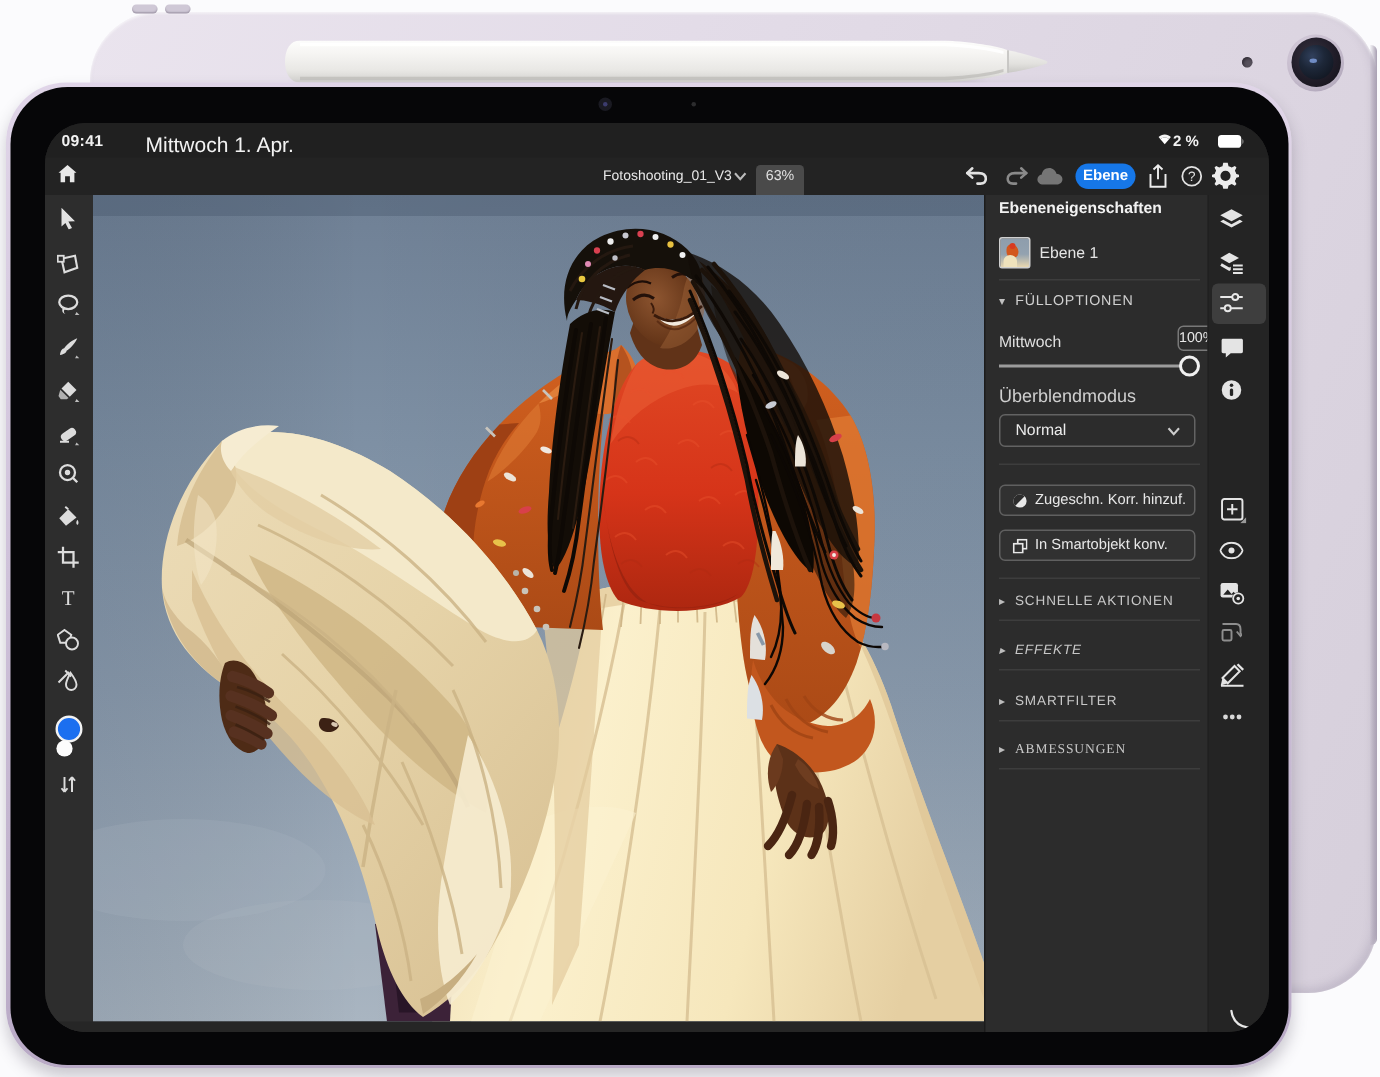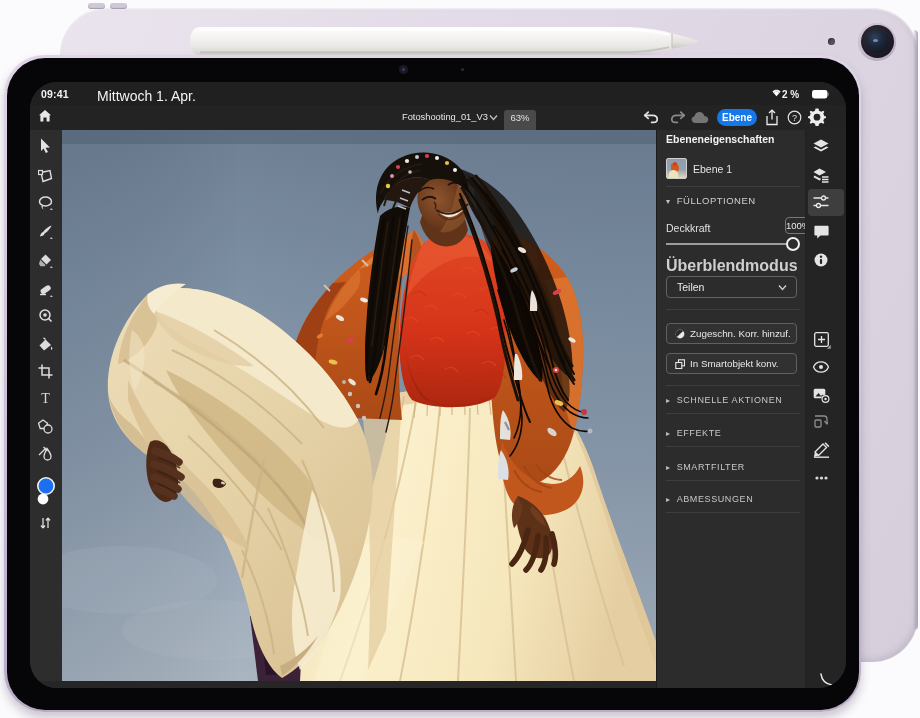--- a/index.html
+++ b/index.html
@@ -495,27 +495,27 @@
     <div id="rightpanel">
       <div style="position:absolute;left:9px;top:3px;font-size:10.5px;font-weight:bold;color:#f2f2f2;">Ebeneneigenschaften</div>
       <div style="position:absolute;left:9px;top:28px;width:19px;height:19px;border-radius:2px;border:1px solid #cfcfcf;overflow:hidden;background:linear-gradient(180deg,#8e9dac 0%,#93a2b0 55%,#e8d7b0 100%);">
         <div style="position:absolute;left:4px;top:4px;width:8px;height:9px;background:#d2571e;border-radius:40% 60% 50% 50%;"></div>
         <div style="position:absolute;left:6px;top:3px;width:4px;height:4px;background:#d83a20;border-radius:50%;"></div>
         <div style="position:absolute;left:2px;top:11px;width:9px;height:8px;background:#efe2bc;border-radius:50% 50% 0 0;"></div>
       </div>
       <div style="position:absolute;left:36px;top:33px;font-size:10.5px;color:#e4e4e4;">Ebene 1</div>
       <div class="pdiv" style="top:56px;"></div>
       <div style="position:absolute;left:9px;top:65px;font-size:9.5px;color:#d0d0d0;letter-spacing:.5px;"><span style="font-size:8px;color:#c0c0c0;">▾</span>&nbsp; FÜLLOPTIONEN</div>
-      <div style="position:absolute;left:9px;top:92px;font-size:10.5px;color:#e0e0e0;">Deckkraft</div>
+      <div style="position:absolute;left:9px;top:92px;font-size:10.5px;color:#e0e0e0;">Mittwoch</div>
       <div style="position:absolute;left:113px;top:87px;width:27px;height:15px;border:1.5px solid #787878;border-radius:4px;font-size:9.5px;color:#e8e8e8;text-align:left;line-height:15px;margin-left:15px;">100%</div>
       <div style="position:absolute;left:9px;top:113px;width:131px;height:1.5px;background:#9c9c9c;"></div>
       <div style="position:absolute;left:129px;top:107px;width:10px;height:10px;border-radius:50%;background:#2c2c2c;border:2px solid #f0f0f0;"></div>
-      <div style="position:absolute;left:9px;top:127px;font-size:16px;color:#cfcfcf;font-weight:bold;">Überblendmodus</div>
+      <div style="position:absolute;left:9px;top:127px;font-size:12px;color:#cfcfcf;">Überblendmodus</div>
       <div style="position:absolute;left:9px;top:146px;width:129px;height:20px;border:1.2px solid #636363;border-radius:4px;">
-        <span style="position:absolute;left:10px;top:4px;font-size:10.5px;color:#ececec;">Teilen</span>
+        <span style="position:absolute;left:10px;top:4px;font-size:10.5px;color:#ececec;">Normal</span>
         <svg style="position:absolute;right:9px;top:7px" width="9" height="7" viewBox="0 0 9 7">
             <path d="M1,1.5 L4.5,5.5 L8,1.5" fill="none" stroke="#ccc" stroke-width="1.4"></path>
           </svg>
       </div>
       <div class="pdiv" style="top:179px;"></div>
       <div style="position:absolute;left:9px;top:223px;width:129px;height:19px;border:1.2px solid #606060;border-radius:4px;background:#313131;">
         <svg style="position:absolute;left:8px;top:4.5px" width="10" height="10" viewBox="0 0 10 10">
           <rect x="3.5" y="0.8" width="6" height="6" fill="none" stroke="#e8e8e8" stroke-width="1.1"></rect>
           <rect x="0.8" y="3.5" width="6" height="6" fill="#313131" stroke="#e8e8e8" stroke-width="1.1"></rect>
         </svg>
@@ -524,25 +524,25 @@
       <div style="position:absolute;left:9px;top:193px;width:129px;height:19px;border:1.2px solid #606060;border-radius:4px;background:#313131;">
         <svg style="position:absolute;left:8px;top:4.5px" width="10" height="10" viewBox="0 0 10 10">
             <circle cx="5" cy="5" r="4.4" fill="#e8e8e8"></circle>
             <path d="M5,0.6 A4.4,4.4 0 0,0 5,9.4 Z" fill="#2c2c2c" transform="rotate(45 5 5)"></path>
           </svg>
         <span style="position:absolute;left:23px;top:3.5px;font-size:9.8px;color:#e8e8e8;">Zugeschn. Korr. hinzuf.</span>
       </div>
       <div class="pdiv" style="top:255px;"></div>
       <div class="sect" style="top:265px;"><span class="schev">▸</span>SCHNELLE AKTIONEN</div>
       <div class="pdiv" style="top:283px;"></div>
-      <div class="sect" style="top:298px;"><span class="schev">▸</span>EFFEKTE</div>
+      <div class="sect" style="top:298px;font-style:italic;"><span class="schev">▸</span>EFFEKTE</div>
       <div class="pdiv" style="top:316px;"></div>
       <div class="sect" style="top:332px;"><span class="schev">▸</span>SMARTFILTER</div>
       <div class="pdiv" style="top:350px;"></div>
-      <div class="sect" style="top:364px;"><span class="schev">▸</span>ABMESSUNGEN</div>
+      <div class="sect" style="top:364px;font-family:Liberation Serif, serif;"><span class="schev">▸</span>ABMESSUNGEN</div>
       <div class="pdiv" style="top:382px;"></div>
     </div>
     <svg id="corner" viewBox="0 0 14 14">
         <path d="M1,1 C2,8 6,12 13,13" fill="none" stroke="#e8e8e8" stroke-width="1.6" stroke-linecap="round"></path>
       </svg>
     <div id="rightstrip">
       <svg style="position:absolute;left:7px;top:9px" width="16" height="15" viewBox="0 0 16 15">
         <path d="M8,0.5 L15.5,4.5 L8,8.5 L0.5,4.5 Z" fill="#e4e4e4"></path>
         <path d="M2.5,7.5 L8,10.5 L13.5,7.5 L15.5,8.6 L8,12.6 L0.5,8.6 Z" fill="#e4e4e4"></path>
       </svg>

